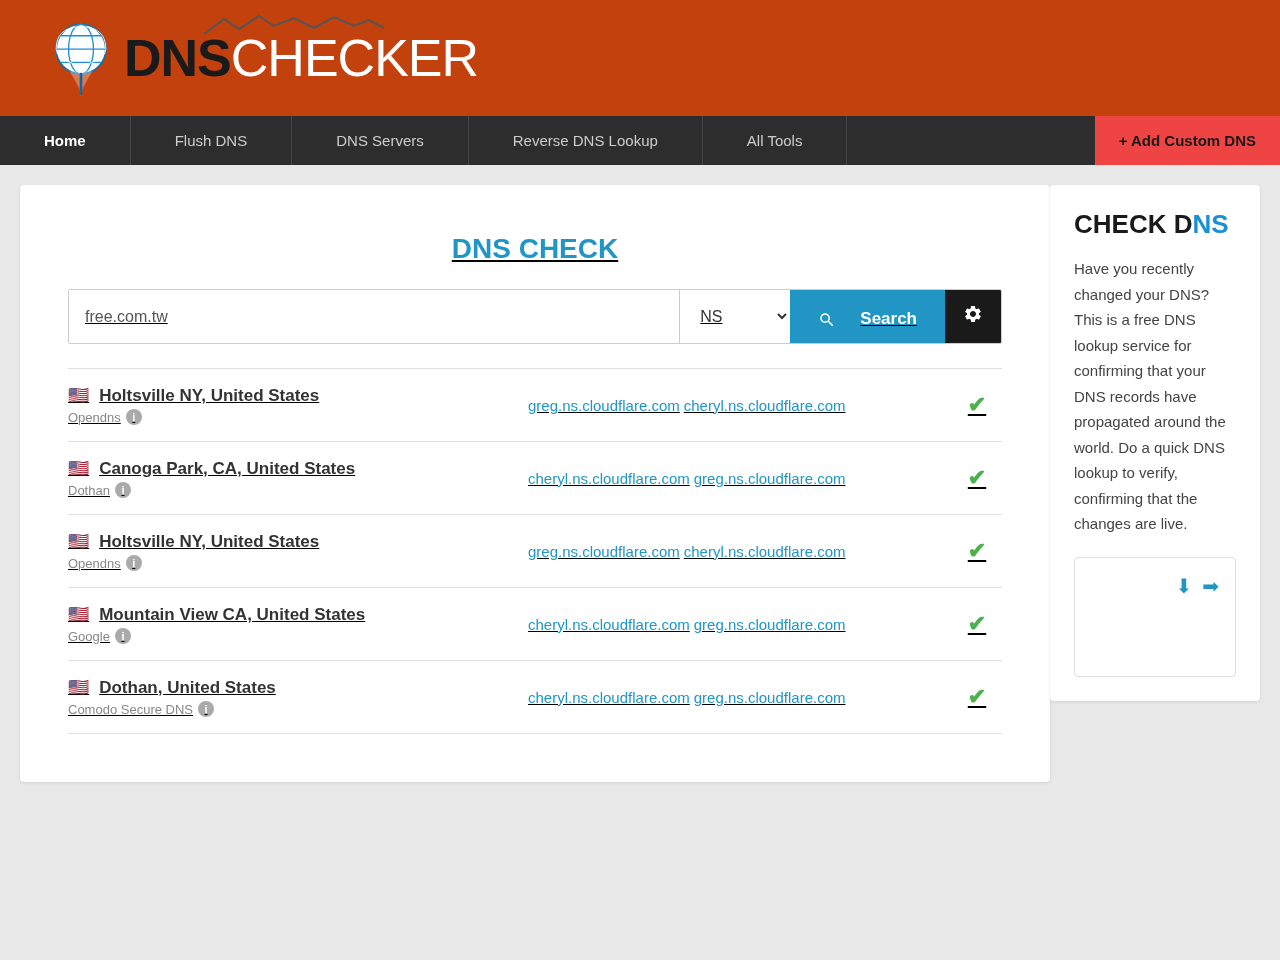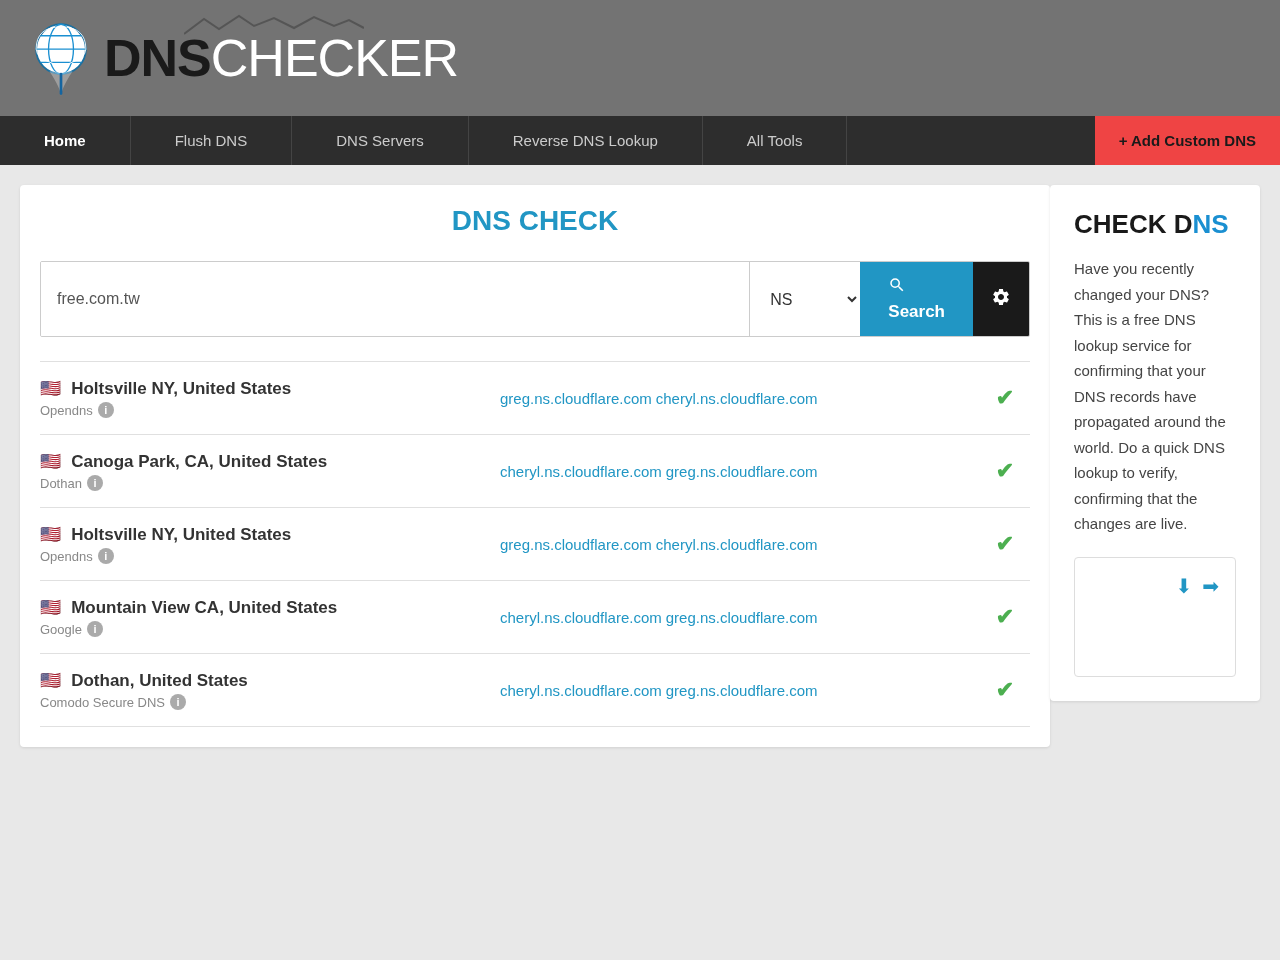--- a/index.html
+++ b/index.html
@@ -1,21 +1,21 @@
 <!DOCTYPE html>
 <html><head>
   <meta charset="utf-8">
   <style>
     * { margin: 0; padding: 0; box-sizing: border-box; }
     body { font-family: Arial, sans-serif; background: #e8e8e8; width: 1280px; }
 
     
     .header {
-      background: #737373;
-      padding: 18px 26px;
+      background: #c2410c;
+      padding: 18px 46px;
       display: flex;
       align-items: flex-end;
     }
     .logo-container {
       display: flex;
       align-items: center;
     }
     .logo-pin {
       width: 70px;
       height: 80px;
@@ -54,23 +54,24 @@
       display: flex;
       gap: 0;
       padding: 20px;
       align-items: flex-start;
     }
 
     
     .left-panel {
       background: white;
       border-radius: 4px;
-      padding: 20px;
+      padding: 48px;
       flex: 0 0 1030px;
       box-shadow: 0 1px 3px rgba(0,0,0,0.1);
+      text-decoration: underline;
     }
 
     .panel-title {
       text-align: center;
       font-size: 28px;
       font-weight: bold;
       color: #2196c4;
       margin-bottom: 24px;
     }
 
@@ -106,23 +107,22 @@
     }
     .search-btn {
       background: #2196c4;
       color: white;
       border: none;
       padding: 14px 28px;
       font-size: 17px;
       font-weight: bold;
       cursor: pointer;
       display: flex;
-      align-items: flex-start;
-      gap: 8px;
-      flex-direction: column;
+      align-items: flex-end;
+      gap: 24px;
     }
     .settings-btn {
       background: #1a1a1a;
       border: none;
       padding: 14px 18px;
       cursor: pointer;
       color: white;
       font-size: 18px;
     }
 

